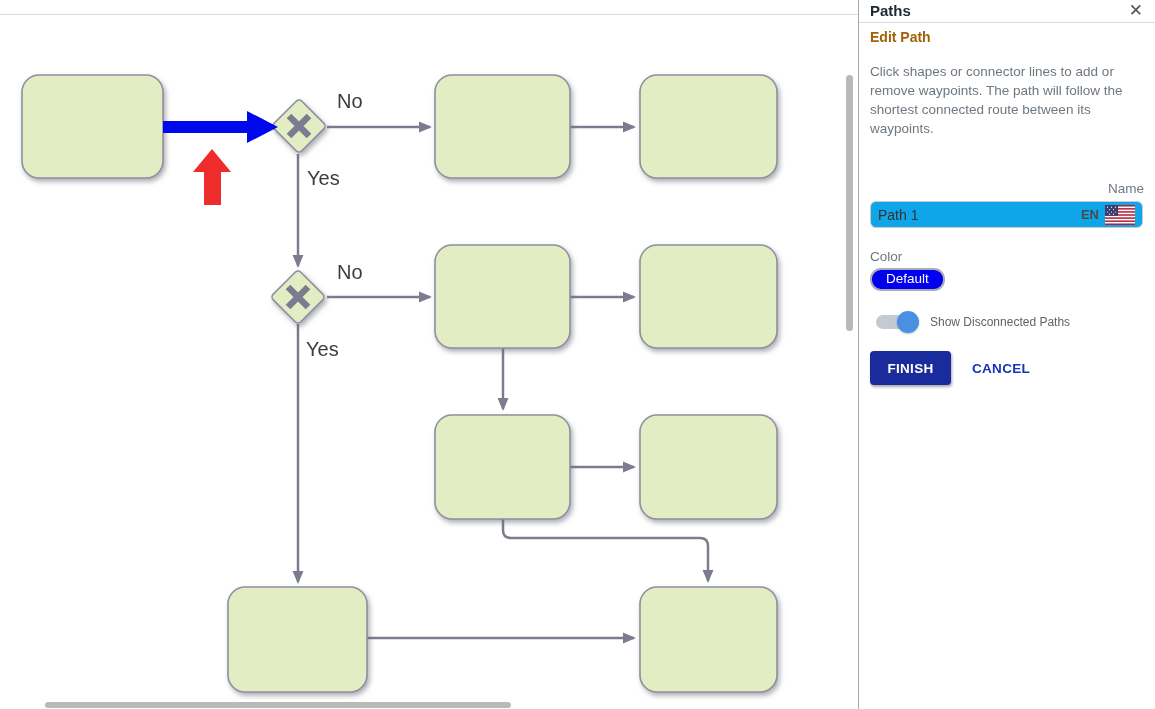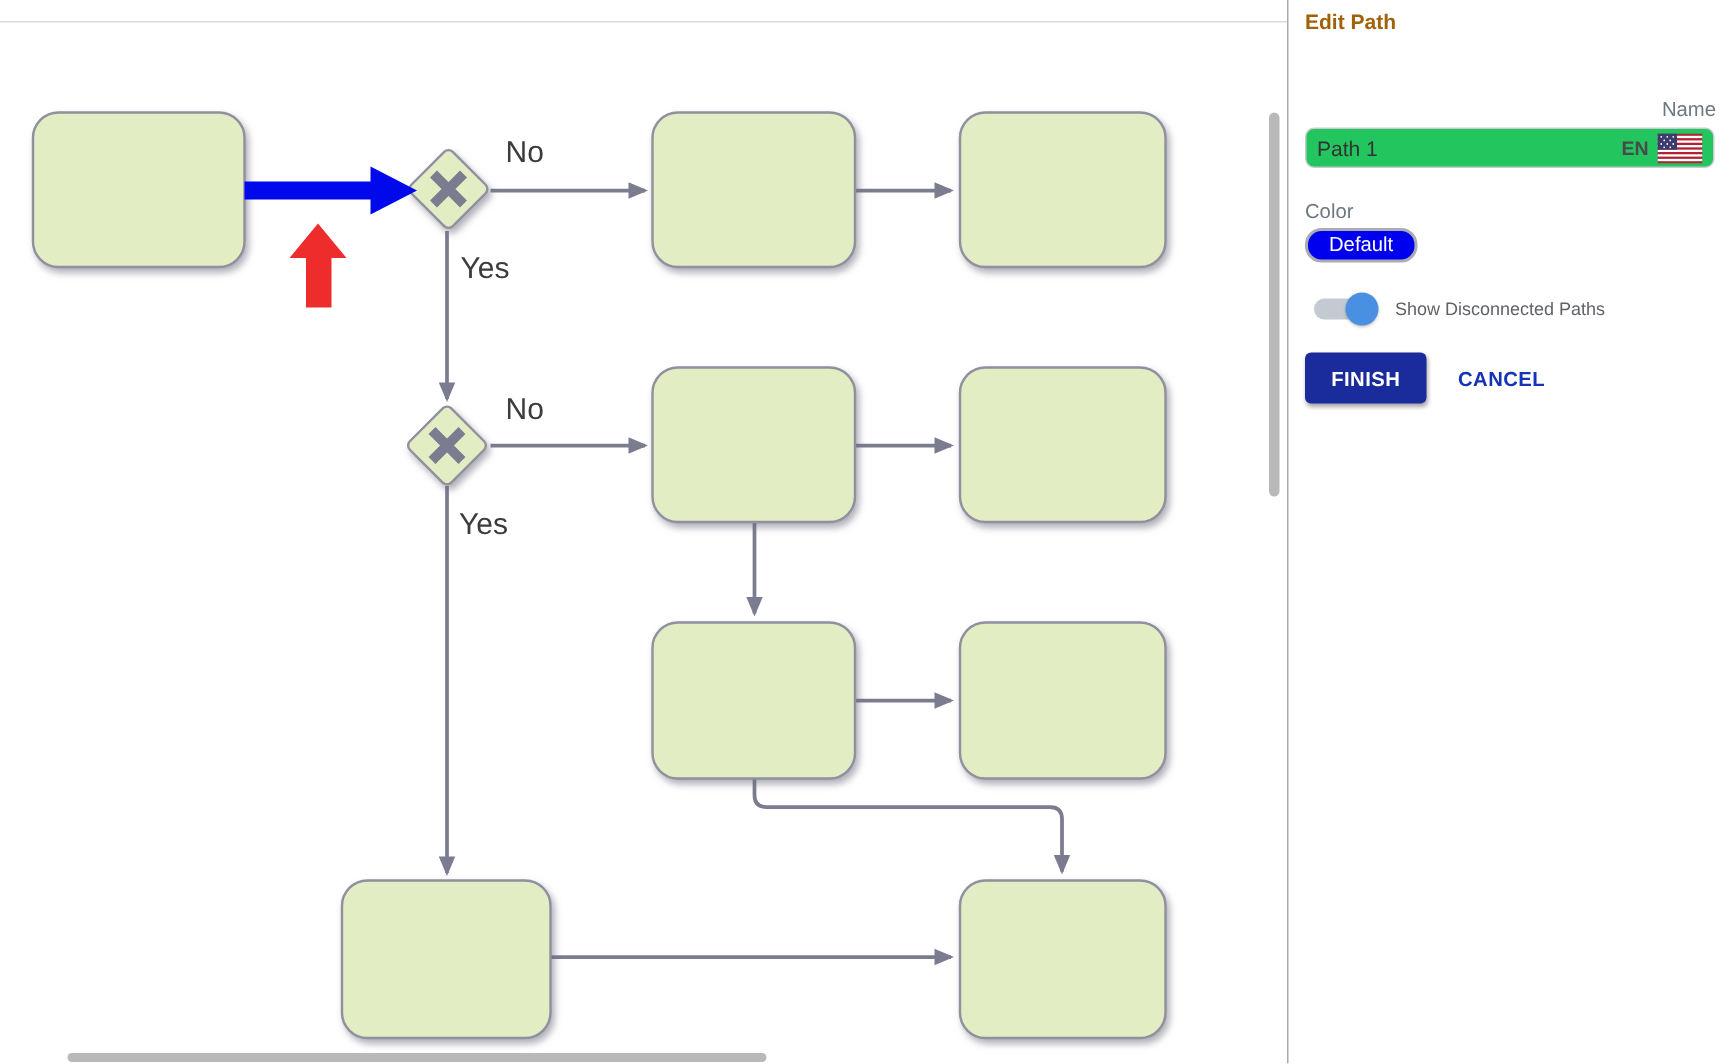--- a/index.html
+++ b/index.html
@@ -22,21 +22,21 @@
   .panel-header { display: flex; align-items: center; justify-content: space-between;
     padding: 2px 12px 3px 11px; border-bottom: 1px solid #dcdcdc; }
   .panel-title { font-size: 15px; font-weight: bold; color: #1f2733; }
   .close-x { font-size: 17px; color: #4e5560; cursor: pointer; line-height: 1; }
   .panel-body { padding: 6px 11px 0 11px; }
   .section-title { font-size: 14px; font-weight: bold; color: #a16207; }
   .description { margin-top: 17px; font-size: 13.5px; line-height: 19px; color: #6e7881; width: 278px; }
   .field-label { display: block; font-size: 13.5px; color: #6e7881; }
   .name-label { margin-top: 43px; margin-bottom: 5px; text-align: right; }
   .input-wrap { display: flex; align-items: center; height: 27px; width: 273px;
-    border: 1px solid #c8ccd0; border-radius: 6px; padding: 0 7px; background: #22c55e; }
+    border: 1px solid #c8ccd0; border-radius: 6px; padding: 0 7px; background: #0ea5e9; }
   .input-wrap input { flex: 1; border: none; outline: none; font-size: 14px; color: #333;
     font-family: "Liberation Sans", sans-serif; background: transparent; }
   .lang-code { font-size: 13px; font-weight: bold; color: #4a4a4a; margin-right: 6px; }
   .flag { width: 30px; height: 20px; display: block; }
   .color-label { margin-top: 21px; margin-bottom: 4px; }
   .pill { display: inline-block; background: #0000ee; color: #fff; font-size: 13.5px;
     font-family: "Liberation Sans", sans-serif;
     border: 2px solid #a8adb3; border-radius: 11px; padding: 1px 14px 3px 14px; cursor: pointer; }
   .toggle-row { display: flex; align-items: center; margin-top: 24px; }
   .toggle { position: relative; width: 40px; height: 14px; border-radius: 7px;
@@ -109,22 +109,27 @@
       <text class="flow-label" x="307" y="185">Yes</text>
       <text class="flow-label" x="337" y="279">No</text>
       <text class="flow-label" x="306" y="356">Yes</text>
 
       <rect x="846" y="75" width="7" height="256" rx="3.5" fill="#b9b9b9"></rect>
       <rect x="45" y="702" width="466" height="6" rx="3" fill="#b9b9b9"></rect>
     </svg>
   </div>
 
   <aside class="panel">
+    <div class="panel-header">
+      <span class="panel-title">Paths</span>
+      <span class="close-x">✕</span>
+    </div>
     <div class="panel-body">
       <div class="section-title">Edit Path</div>
+      <p class="description">Click shapes or connector lines to add or remove waypoints. The path will follow the shortest connected route between its waypoints.</p>
 
       <label class="field-label name-label">Name</label>
       <div class="input-wrap">
         <input type="text" value="Path 1" style="">
         <span class="lang-code">EN</span>
         <svg class="flag" viewBox="0 0 30 20">
           <rect x="0" y="0" width="30" height="20" fill="#b22234"></rect>
           <g fill="#ffffff">
             <rect x="0" y="1.54" width="30" height="1.54"></rect>
             <rect x="0" y="4.62" width="30" height="1.54"></rect>

